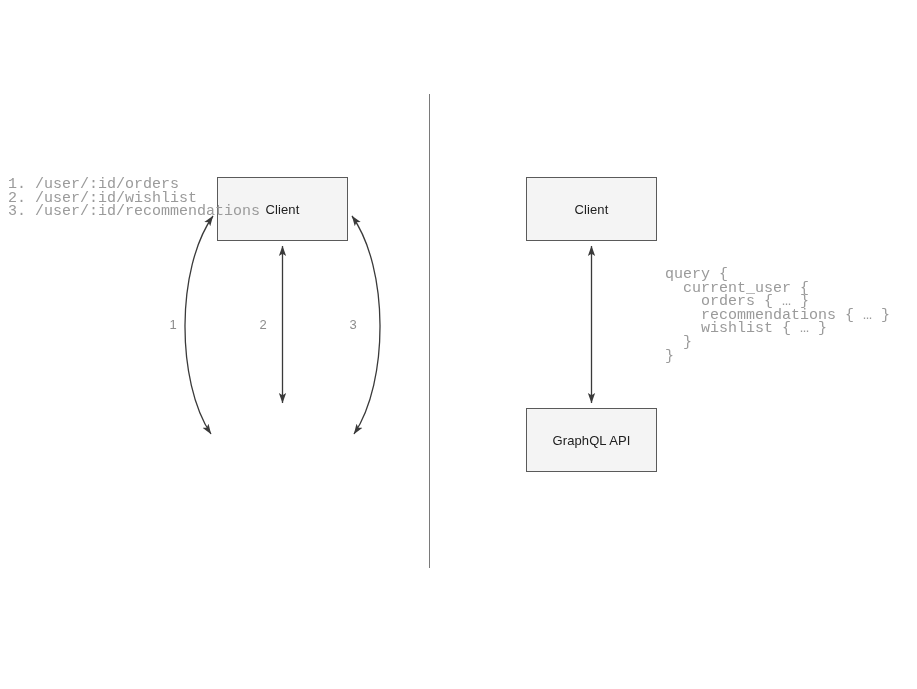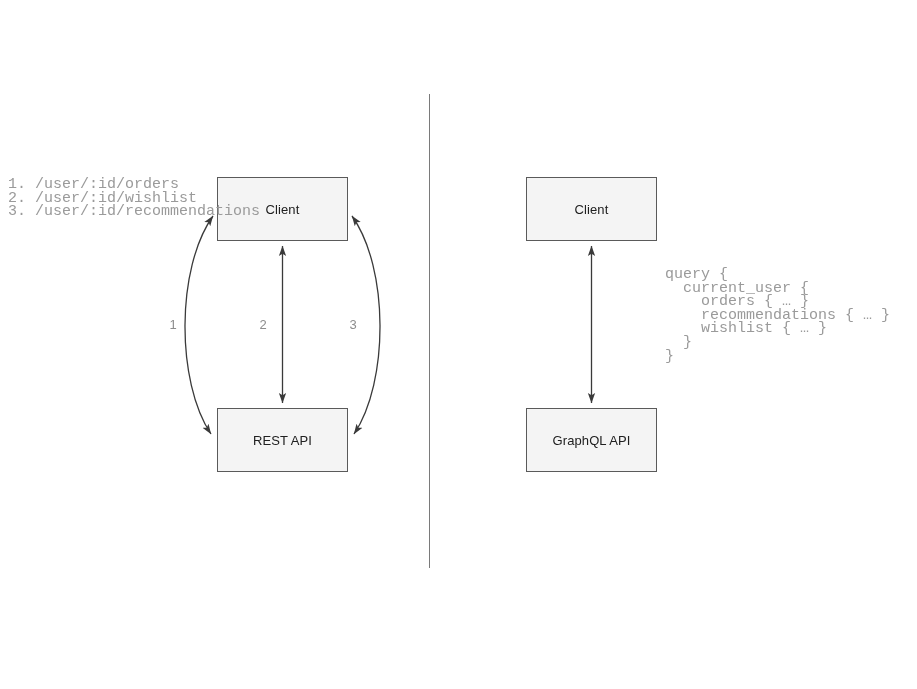--- a/index.html
+++ b/index.html
@@ -131,23 +131,20 @@
 
     <path class="edge-path" d="M 352,216 C 389,268 389,382 354,434" marker-start="url(#arrowStart)" marker-end="url(#arrowEnd)"></path>
 
     <path class="edge-path" d="M 591.5,246 L 591.5,403" marker-start="url(#arrowStart)" marker-end="url(#arrowEnd)"></path>
   </svg>
 
   <div class="node" id="node-rest-client">
     <span>Client</span>
   </div>
 
-  <div class="node" id="node-rest-api">
-    <span>REST API</span>
-  </div>
 
   <div class="code-block" id="endpoint-list">1. /user/:id/orders
 2. /user/:id/wishlist
 3. /user/:id/recommendations</div>
 
   <div class="edge-label" id="edge-label-1">1</div>
   <div class="edge-label" id="edge-label-2">2</div>
   <div class="edge-label" id="edge-label-3">3</div>
 
   <div class="node" id="node-gql-client">

